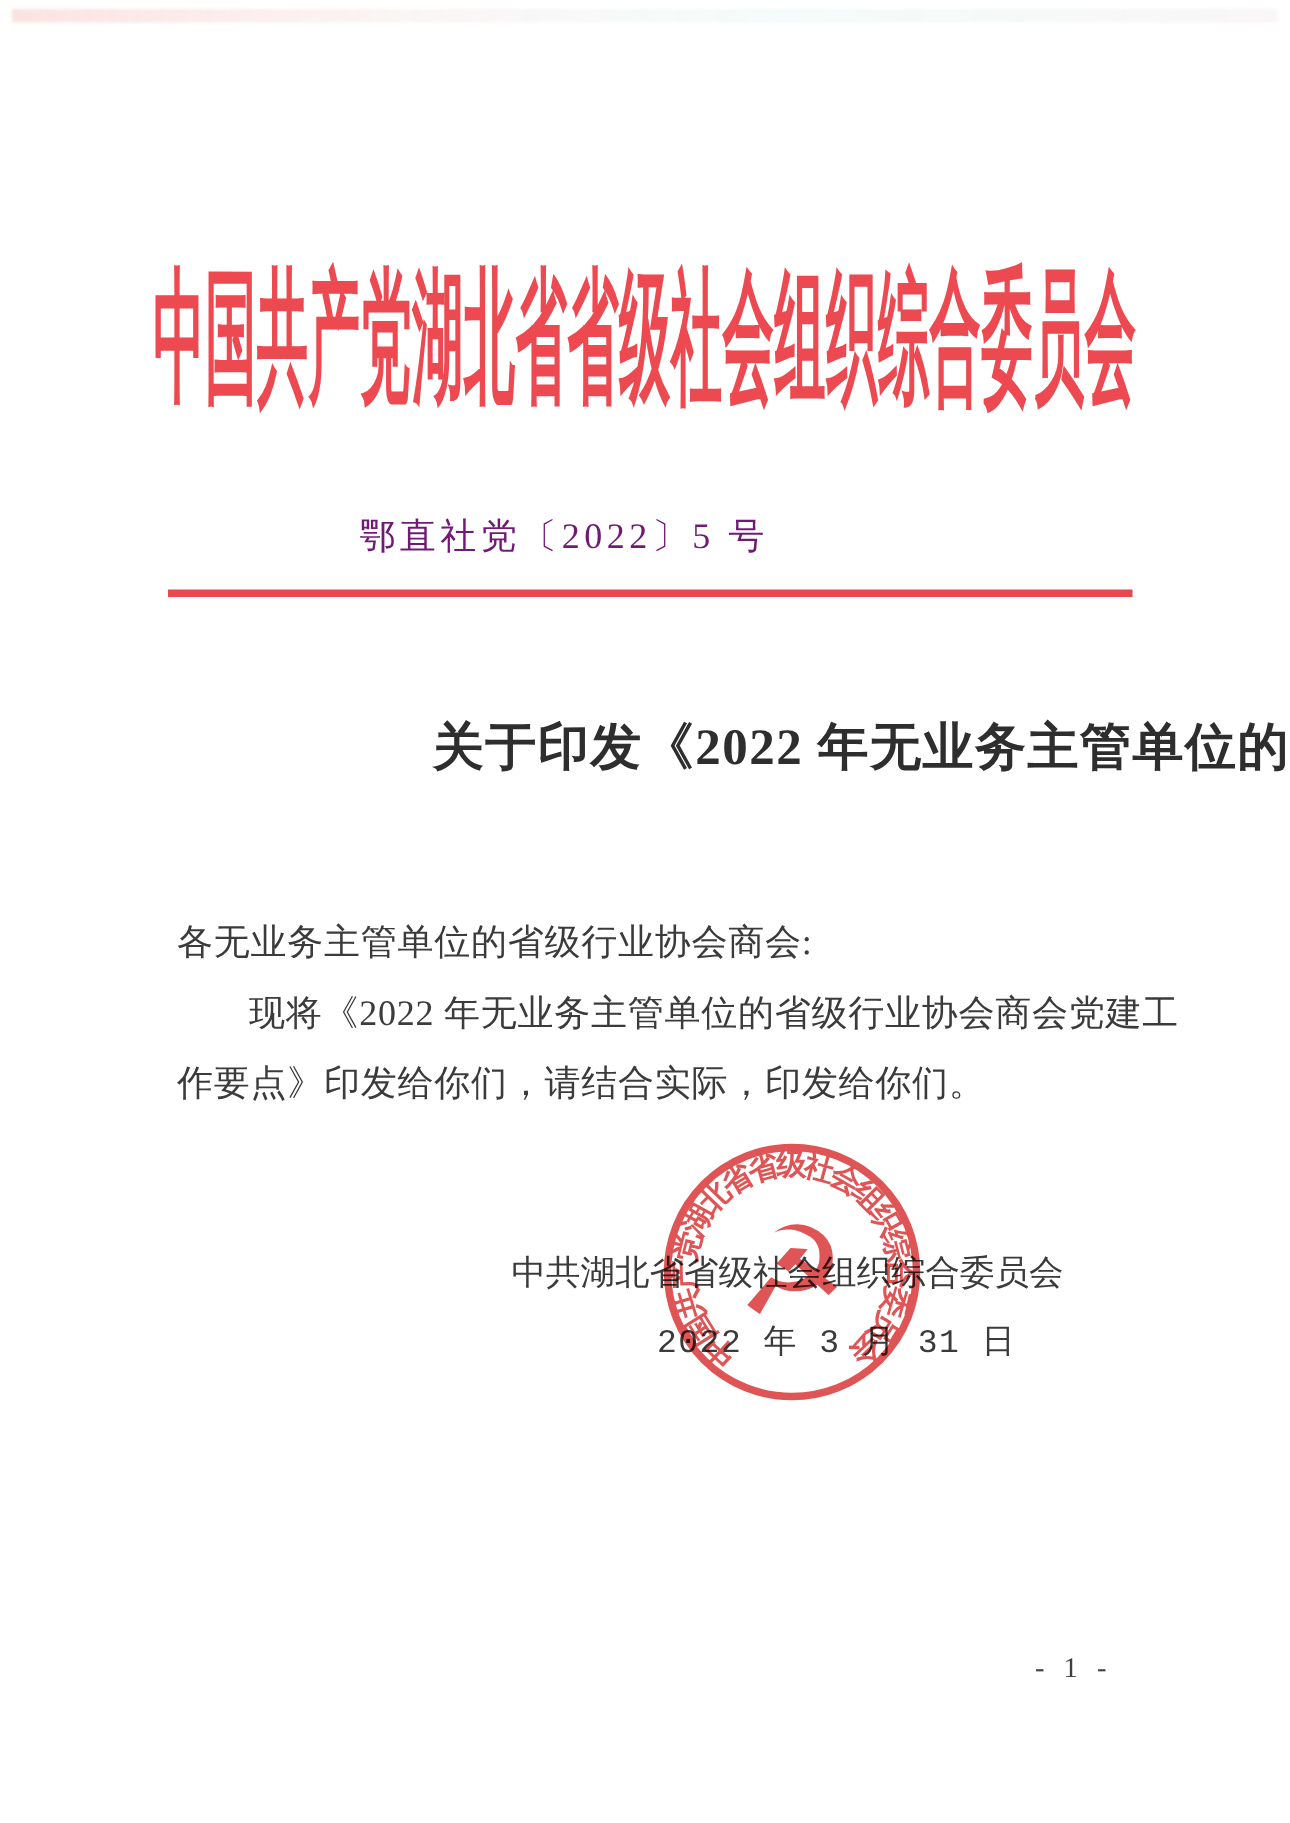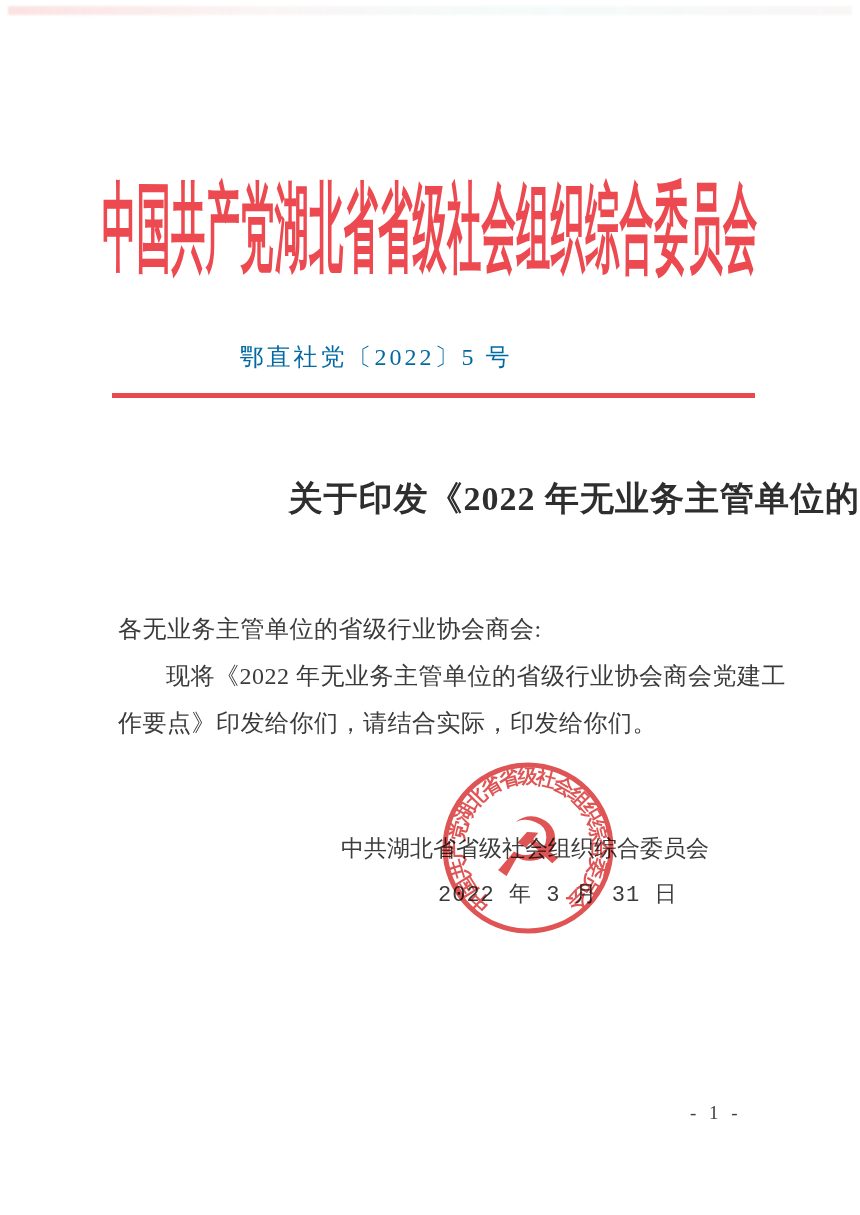--- a/index.html
+++ b/index.html
@@ -27,21 +27,21 @@
     color:#ec4a50;
     letter-spacing:0.5px;
     line-height:36px;
     transform:scaleY(2.85);
     transform-origin:top center;
     white-space:nowrap;
   }
   .doc-number{
     position:absolute;top:341px;left:0;width:752px;
     text-align:center;
-    font-size:24px;color:#0369a1;
+    font-size:24px;color:#701a75;
     letter-spacing:3px;
   }
   .red-rule{
     position:absolute;top:393px;left:112px;width:643px;height:5px;
     background:#e8484e;
   }
   .doc-title{
     position:absolute;top:474px;left:0;width:860px;
     text-align:right;
     font-size:34px;font-weight:700;color:#2e2e2e;

